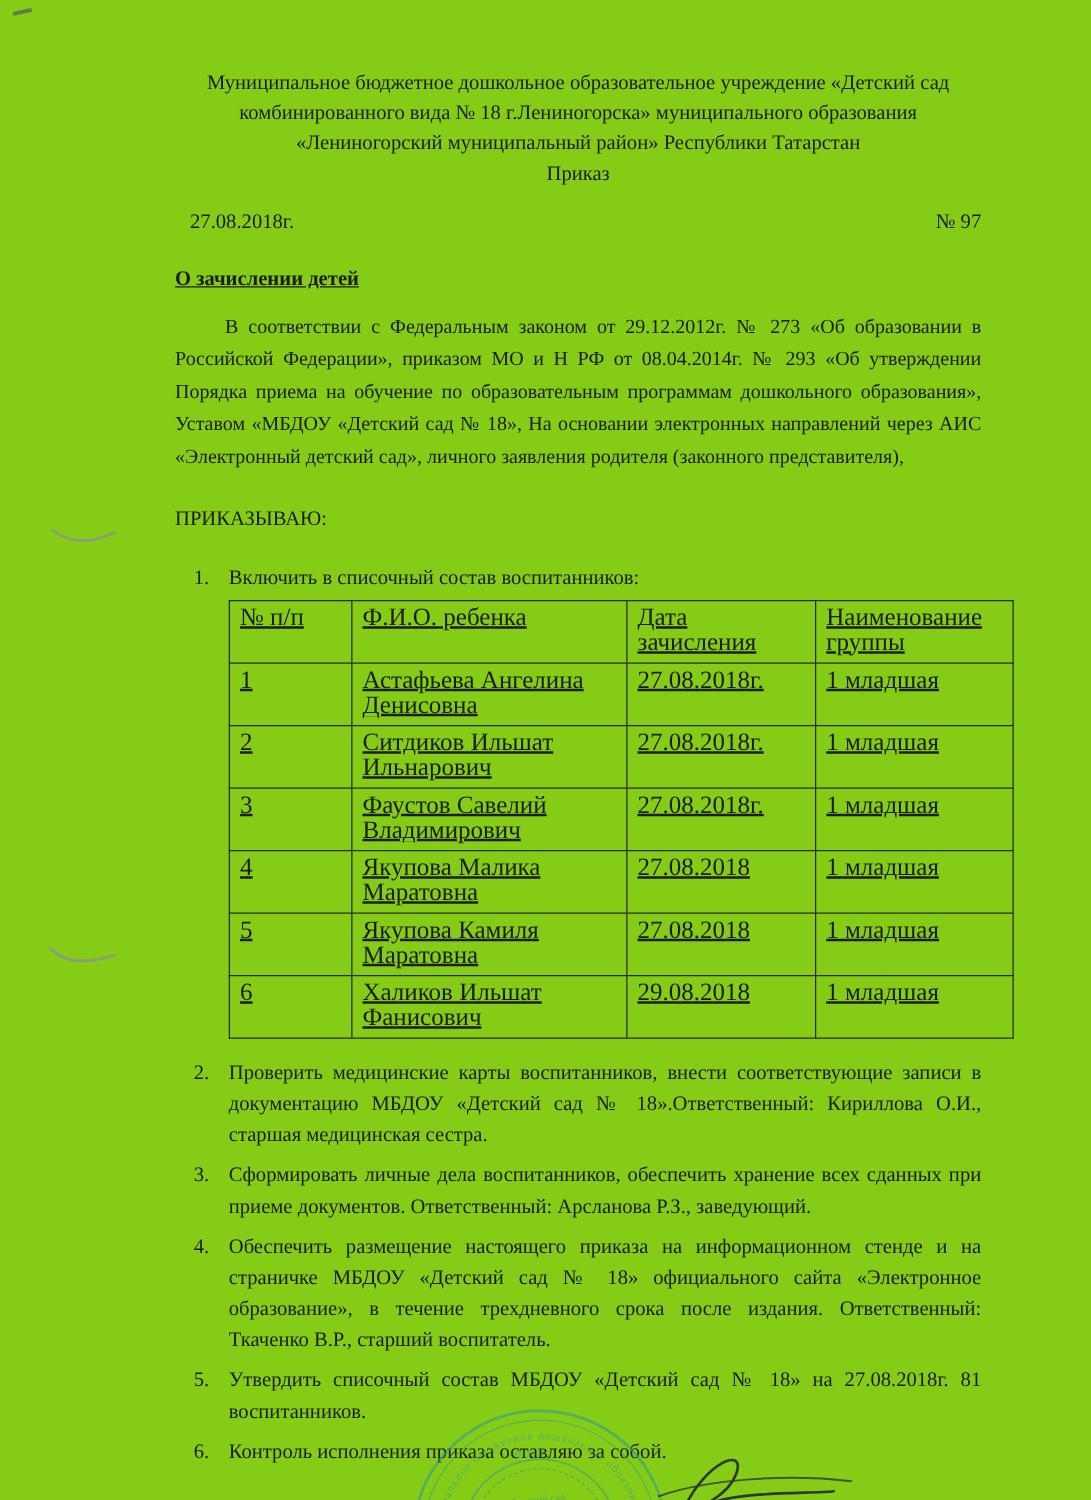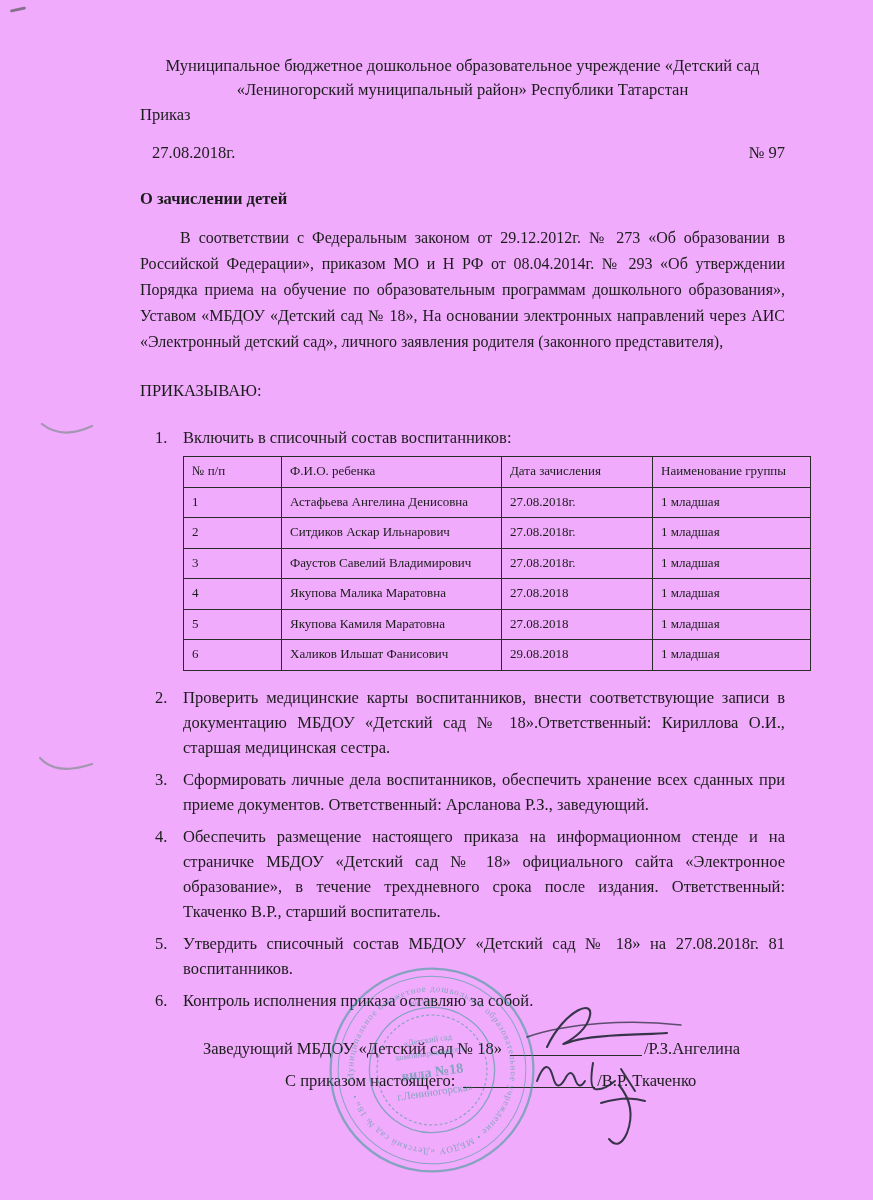--- a/index.html
+++ b/index.html
@@ -1,54 +1,54 @@
 <!DOCTYPE html>
 <html><head>
 <meta charset="utf-8">
 <style>
   html,body{margin:0;padding:0;background:#e9e9e6;}
   .page{
     position:relative;
     width:873px;height:1200px;
     margin:0 auto;
-    background:#f0abfc;
+    background:#84cc16;
     font-family:"Liberation Serif", serif;
     color:#1c1c1c;
     box-sizing:border-box;
     padding:54px 88px 30px 140px;
     overflow:hidden;
   }
   .header{ text-align:center; font-size:16.5px; line-height:24px; }
-  .doc-type{ text-align:left; font-size:16.5px; margin-top:1px; }
+  .doc-type{ text-align:center; font-size:16.5px; margin-top:1px; }
   .meta-row{
     display:flex; justify-content:space-between;
     margin-top:16px; font-size:16.5px;
     padding-left:12px;
   }
-  .subject{ font-weight:bold; font-size:16.5px; margin-top:26px; }
+  .subject{ font-weight:bold; font-size:16.5px; margin-top:26px;text-decoration:underline; }
   .preamble{
     margin:16px 0 0 0; font-size:16px; line-height:26px;
     text-align:justify; text-indent:40px;
   }
   .order-word{ margin-top:26px; font-size:16.5px; }
   ol.items{
     list-style:none; margin:24px 0 0 15px; padding:0;
     font-size:16.5px; line-height:25px; counter-reset:li;
   }
   ol.items > li{
     counter-increment:li; position:relative;
     padding-left:28px; text-align:justify; margin-bottom:7px;
   }
   ol.items > li::before{
     content:counter(li) "."; position:absolute; left:0; top:0;
   }
   table.roster{
     border-collapse:collapse; margin:6px 0 14px 0;
     width:627px; table-layout:fixed;
-    font-size:13px; line-height:19.5px;
+    font-size:20px; line-height:19.5px;text-decoration:underline;
   }
   table.roster th, table.roster td{
     border:1.4px solid #2a2a2a; padding:4px 8px 6px 8px;
     vertical-align:top; font-weight:normal; text-align:left;
   }
   td.cell-name{ text-align:justify; text-align-last:left; }
   .col-num{width:98px;} .col-name{width:220px;} .col-date{width:151px;} .col-group{width:158px;}
   .signatures{ position:relative; margin:14px 0 0 43px; font-size:16.5px; }
   .sig-row{ display:flex; align-items:flex-end; height:32px;margin-left:20px; }
   .sig-label{ white-space:nowrap; }
@@ -77,20 +77,21 @@
 </style>
 </head>
 <body>
 
 <div class="page">
 
   <div class="scan-artifact"></div>
 
   <div class="header">
     <div>Муниципальное бюджетное дошкольное образовательное учреждение «Детский сад</div>
+    <div>комбинированного вида № 18 г.Лениногорска» муниципального образования</div>
     <div>«Лениногорский муниципальный район»  Республики Татарстан</div>
     <div class="doc-type">Приказ</div>
   </div>
 
   <div class="meta-row">
     <span>27.08.2018г.</span>
     <span>№ 97</span>
   </div>
 
   <div class="subject">О зачислении детей</div>
@@ -119,21 +120,21 @@
         </thead>
         <tbody>
           <tr>
             <td>1</td>
             <td class="cell-name">Астафьева Ангелина Денисовна</td>
             <td>27.08.2018г.</td>
             <td>1 младшая</td>
           </tr>
           <tr>
             <td>2</td>
-            <td class="cell-name">Ситдиков Аскар Ильнарович</td>
+            <td class="cell-name">Ситдиков Ильшат Ильнарович</td>
             <td>27.08.2018г.</td>
             <td>1 младшая</td>
           </tr>
           <tr>
             <td>3</td>
             <td class="cell-name">Фаустов Савелий Владимирович</td>
             <td>27.08.2018г.</td>
             <td>1 младшая</td>
           </tr>
           <tr>

